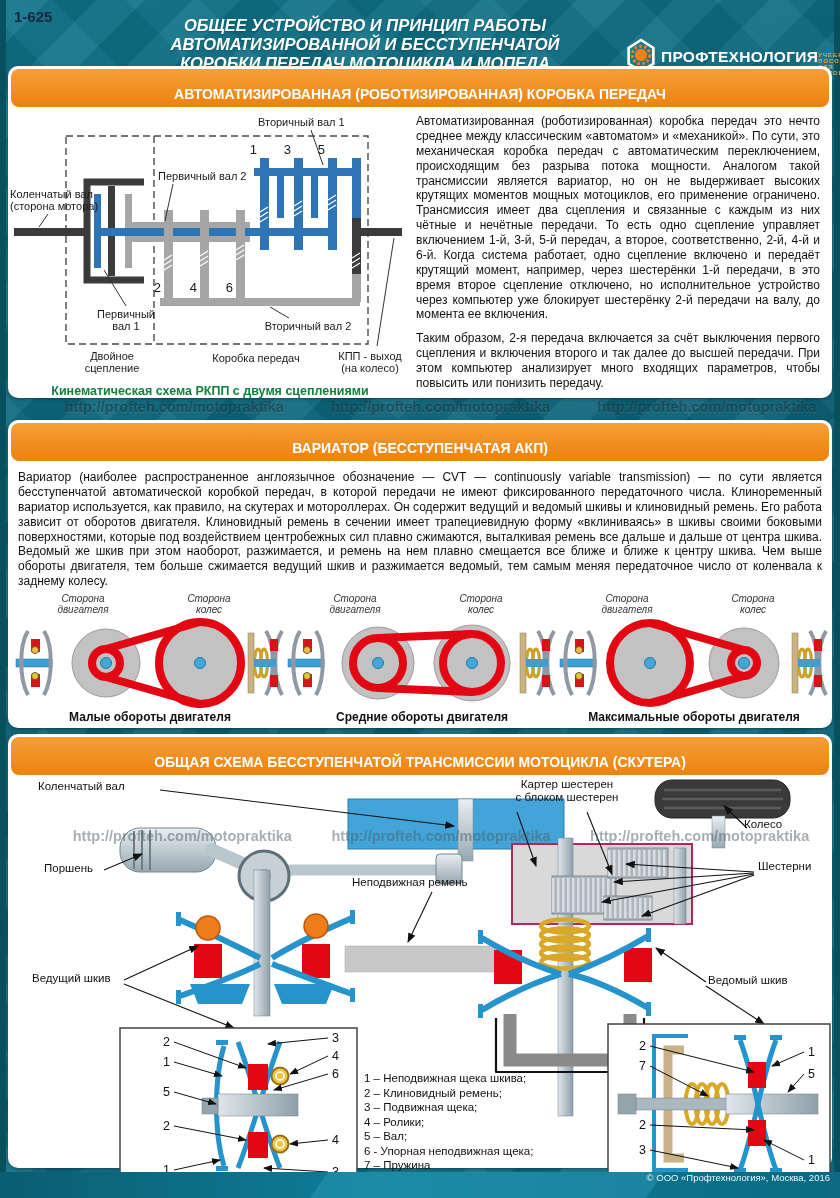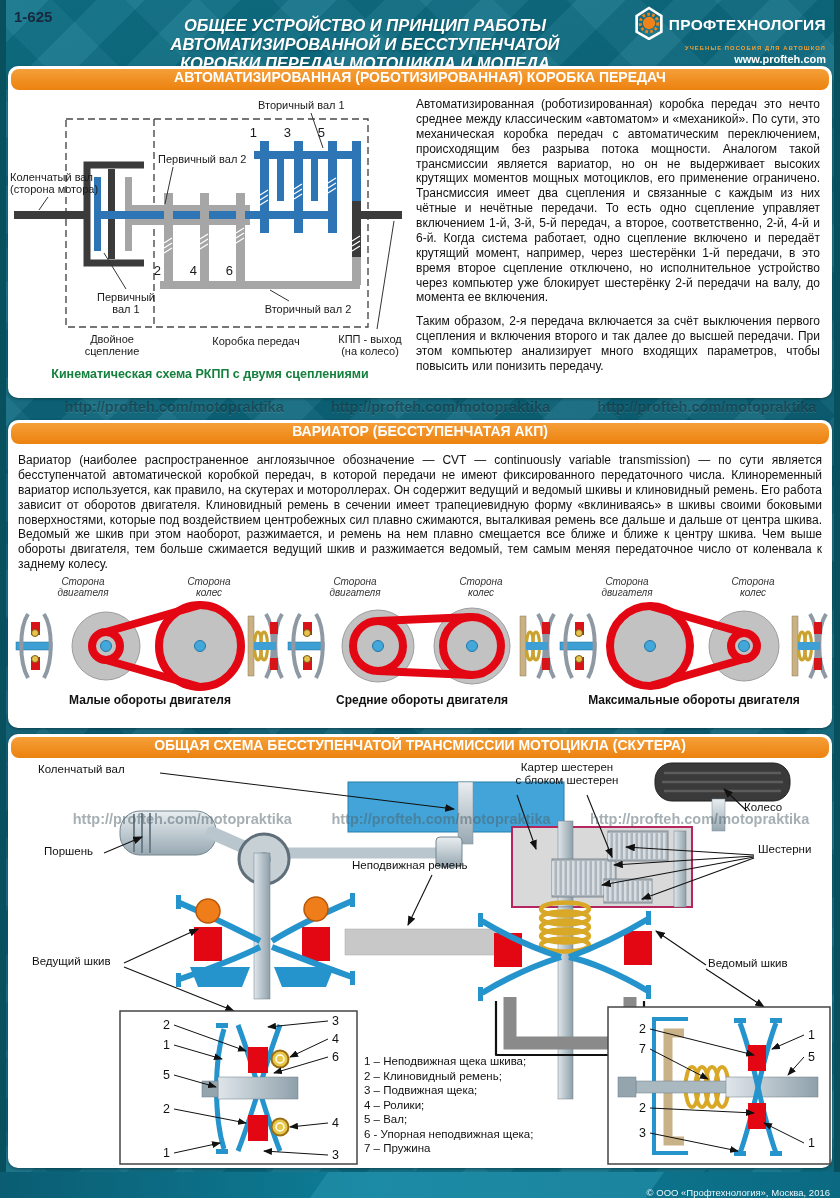--- a/index.html
+++ b/index.html
@@ -10,31 +10,31 @@
       repeating-linear-gradient(45deg, rgba(255,255,255,0.03) 0 52px, rgba(0,0,0,0.04) 52px 104px),
       linear-gradient(160deg,#0f7389 0%,#0c6075 55%,#0d7289 100%);}
   .edge{position:absolute;top:0;bottom:0;width:6px;background:#09505f;z-index:1;}
   .edge.left{left:0}.edge.right{right:0}
 
   
   .hdr{position:absolute;left:0;top:0;width:100%;height:64px;display:flex;align-items:flex-start;z-index:2;}
   .hdr-code{color:#17293e;font-weight:bold;font-size:15px;padding:8px 0 0 14px;width:90px;}
   .hdr-title{flex:1;text-align:center;color:#fff;font-weight:bold;font-style:italic;
     font-size:16.5px;line-height:1.16;padding-top:16px;text-shadow:0 1px 2px rgba(0,0,0,.25);}
-  .hdr-logo{width:200px;padding:6px 14px 0 0;display:flex;flex-direction:column;align-items:flex-end;}
+  .hdr-logo{width:200px;padding:6px 14px 0 0;display:flex;align-items:flex-end;margin-top:32px;}
   .logo-row{display:flex;align-items:center;gap:5px;}
   .logo-name{color:#fff;font-weight:bold;font-size:15.5px;letter-spacing:.3px;}
   .logo-tag{color:#f0a23c;font-size:5.8px;letter-spacing:1.1px;font-weight:bold;margin-top:1px;}
   .logo-site{color:#fff;font-weight:bold;font-size:11px;margin-top:2px;text-align:right;}
 
   
   .panel{position:absolute;left:8px;right:8px;background:#fff;border-radius:10px;z-index:2;
     box-shadow:0 1px 3px rgba(0,0,0,.35);}
   .band{margin:3px;background:linear-gradient(#f59f38,#ec820f);border-radius:8px;color:#fff;
-    font-weight:bold;font-size:14px;text-align:center;padding:0 0 5px;}
+    font-weight:bold;font-size:14px;text-align:center;padding:17px 0 5px;}
   #panel1{top:66px;height:332px;}
   #panel2{top:420px;height:308px;}
   #panel3{top:734px;height:434px;}
 
   .p1-body{display:flex;}
   .p1-left{width:404px;position:relative;}
   .p1-right{flex:1;padding:4px 12px 0 4px;}
   .body-text{font-size:12px;line-height:1.24;text-align:justify;color:#111;margin:0 0 9px 0;}
   .kin-caption{text-align:center;font-weight:bold;font-size:12.5px;color:#15803d;margin-top:2px;}
 
@@ -58,21 +58,21 @@
   .p3-wrap{position:relative;margin:1px 3px 0 4px;height:404px;}
   .p3-label{position:absolute;font-size:11.5px;color:#111;line-height:1.15;z-index:4;}
   .legend{position:absolute;left:352px;top:294px;width:250px;font-size:11.5px;color:#111;
     line-height:1.18;z-index:4;}
   .legend div{margin-bottom:1px;}
 
   .footer{position:absolute;left:0;bottom:0;width:100%;height:26px;z-index:2;
     background:linear-gradient(90deg,#0a5d72 0%,#0e7e98 45%,#0b6a82 100%);}
   .footer-band{position:absolute;left:38%;top:0;width:40%;height:100%;
     background:#2f9cb5;opacity:.45;transform:skewX(-35deg);}
-  .footer-text{position:absolute;right:10px;top:15px;font-size:9.5px;color:#eaf6fa;}
+  .footer-text{position:absolute;right:10px;top:0;font-size:9.5px;color:#eaf6fa;}
 </style>
 </head>
 <body>
 
 <div class="page">
   <div class="edge left"></div>
   <div class="edge right"></div>
 
   <div class="hdr">
     <div class="hdr-code">1-625</div>

